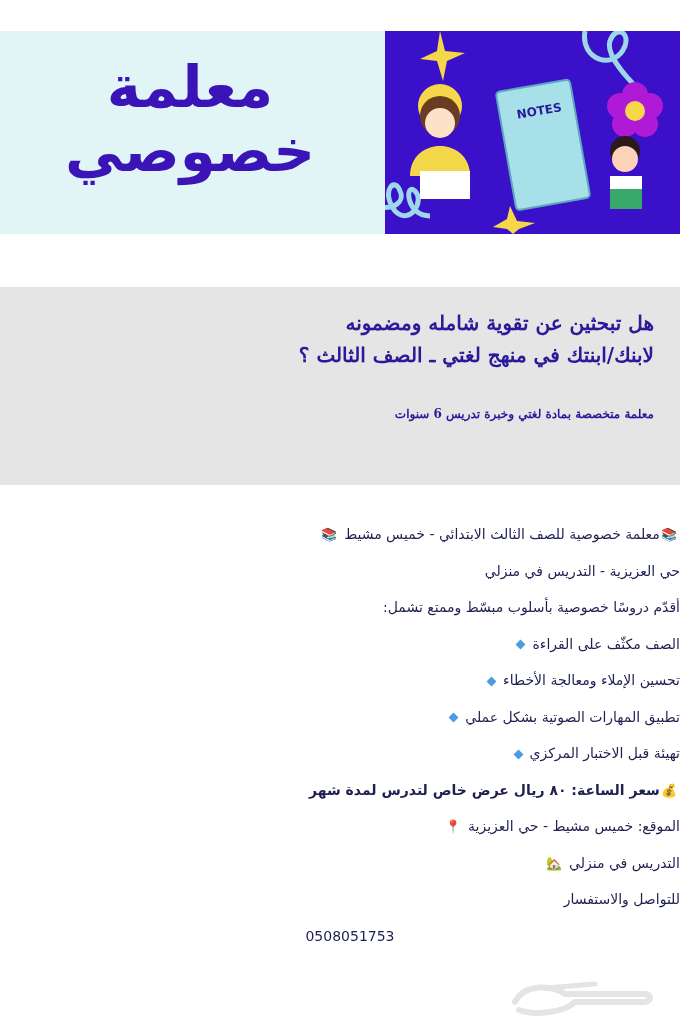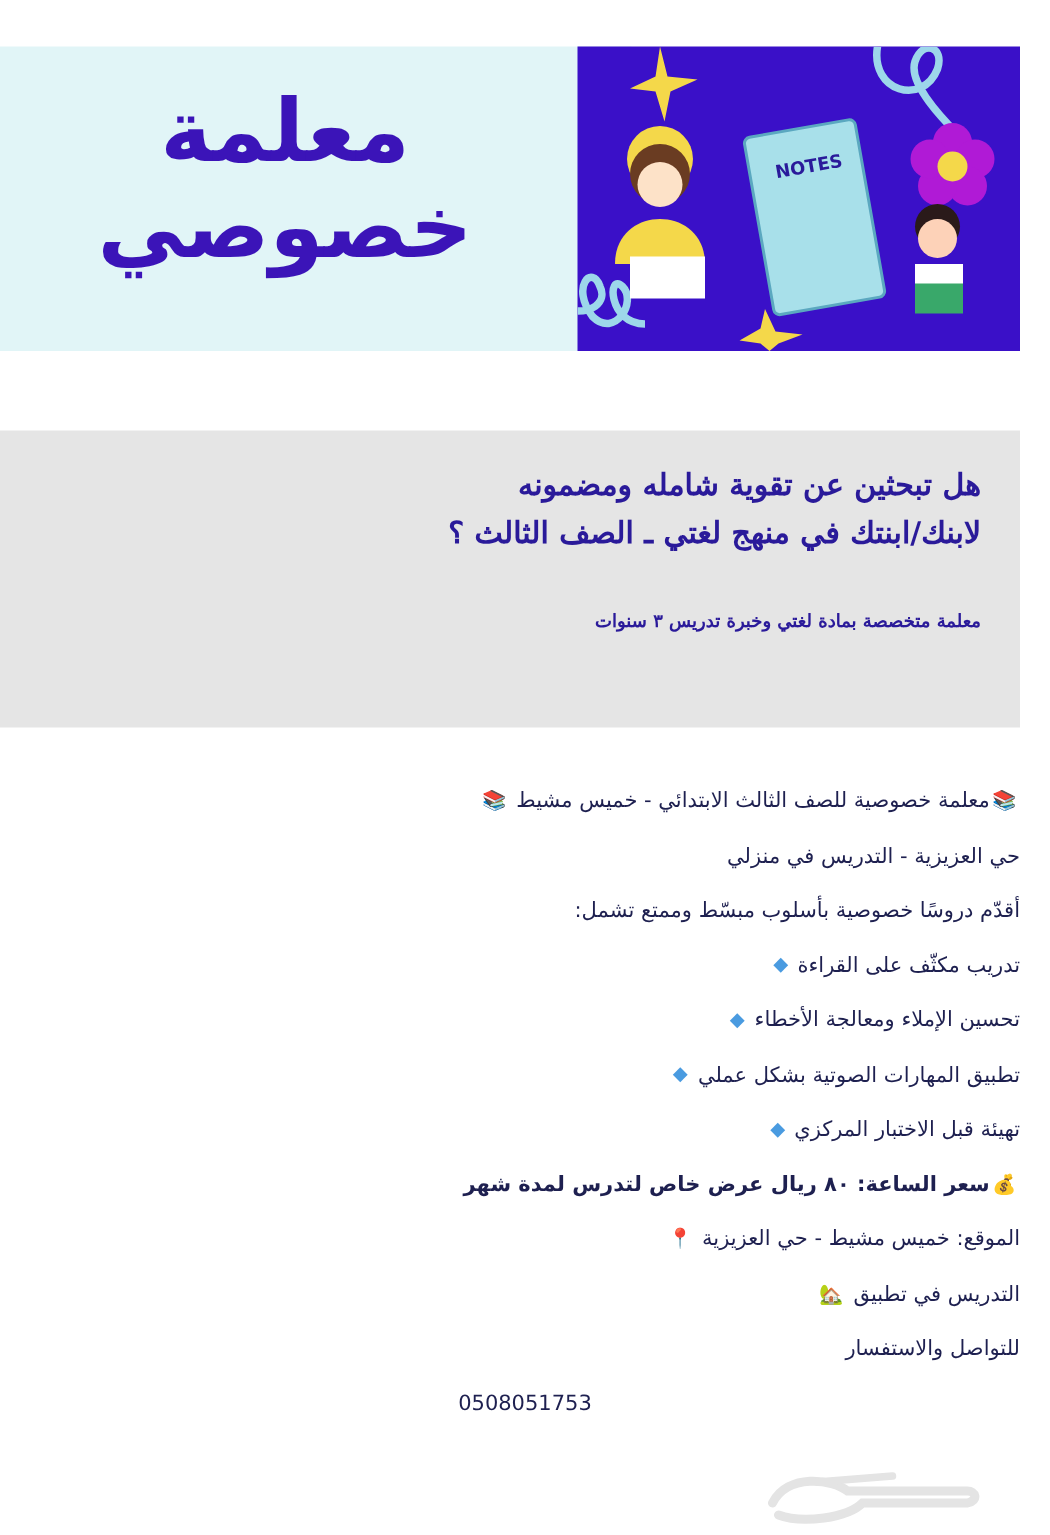--- a/index.html
+++ b/index.html
@@ -52,36 +52,36 @@
     <rect x="35" y="140" width="50" height="28" fill="#ffffff"></rect>
     <circle cx="240" cy="120" r="15" fill="#2a1a1a"></circle>
     <circle cx="240" cy="128" r="13" fill="#fdd2b8"></circle>
     <rect x="225" y="145" width="32" height="28" fill="#ffffff"></rect>
     <rect x="225" y="158" width="32" height="20" fill="#39a86a"></rect>
   </svg>
 </div>
 
 <div class="info">
   <div class="info-h">هل تبحثين عن تقوية شامله ومضمونه لابنك/ابنتك في منهج لغتي ـ الصف الثالث ؟</div>
-  <div class="info-sub">معلمة متخصصة بمادة لغتي وخبرة تدريس ٣ سنوات</div>
+  <div class="info-sub">معلمة متخصصة بمادة لغتي وخبرة تدريس 6 سنوات</div>
 </div>
 
 <div class="body">
   <div class="line">
     <span class="emoji">📚</span><span>معلمة خصوصية للصف الثالث الابتدائي - خميس مشيط</span> <span class="emoji">📚</span>
   </div>
   <div class="line">حي العزيزية - التدريس في منزلي</div>
   <div class="line">أقدّم دروسًا خصوصية بأسلوب مبسّط وممتع تشمل:</div>
-  <div class="line"><span>تدريب مكثّف على القراءة</span><span class="diamond"></span></div>
+  <div class="line"><span>الصف مكثّف على القراءة</span><span class="diamond"></span></div>
   <div class="line"><span>تحسين الإملاء ومعالجة الأخطاء</span><span class="diamond"></span></div>
   <div class="line"><span>تطبيق المهارات الصوتية بشكل عملي</span><span class="diamond"></span></div>
   <div class="line"><span>تهيئة قبل الاختبار المركزي</span><span class="diamond"></span></div>
   <div class="line bold"><span class="emoji">💰</span><span>سعر الساعة: ٨٠ ريال عرض خاص لتدرس لمدة شهر</span></div>
   <div class="line"><span>الموقع: خميس مشيط - حي العزيزية</span> <span class="emoji">📍</span></div>
-  <div class="line"><span>التدريس في تطبيق</span> <span class="emoji">🏡</span></div>
+  <div class="line"><span>التدريس في منزلي</span> <span class="emoji">🏡</span></div>
   <div class="line">للتواصل والاستفسار</div>
   <div class="line" style="direction:ltr;text-align:center;">0508051753</div>
 </div>
 
 <svg class="watermark" viewBox="0 0 150 44">
   <path d="M10 30 C20 10 50 14 60 22 L140 22 C145 22 148 28 140 30 L70 30 C60 40 30 44 14 38" stroke="#e4e4e4" stroke-width="6" fill="none" stroke-linecap="round"></path>
   <path d="M40 16 L90 12" stroke="#e4e4e4" stroke-width="5" fill="none" stroke-linecap="round"></path>
 </svg>
 
 </body></html>

